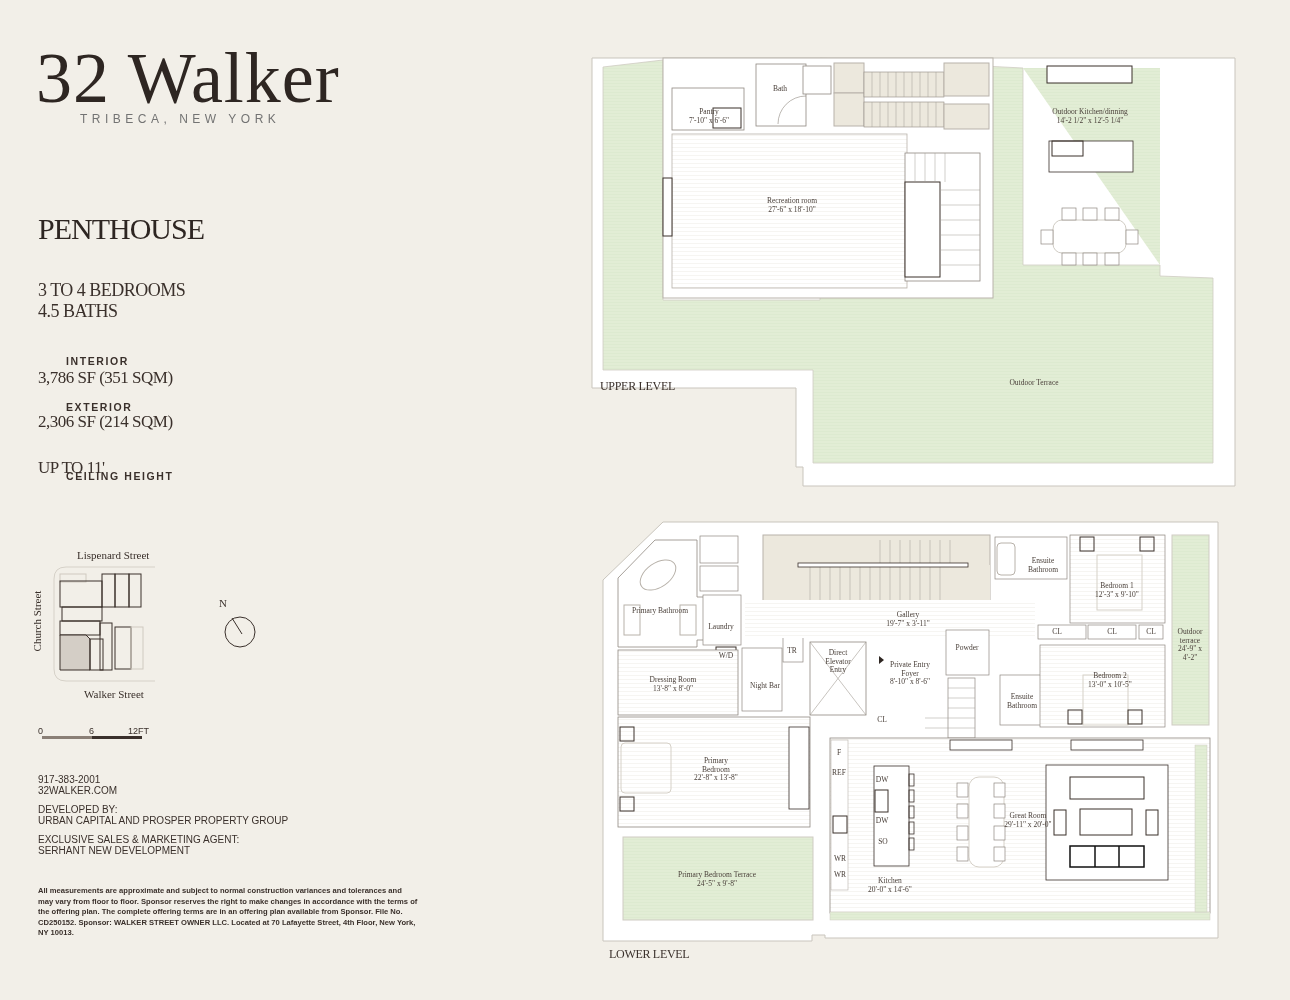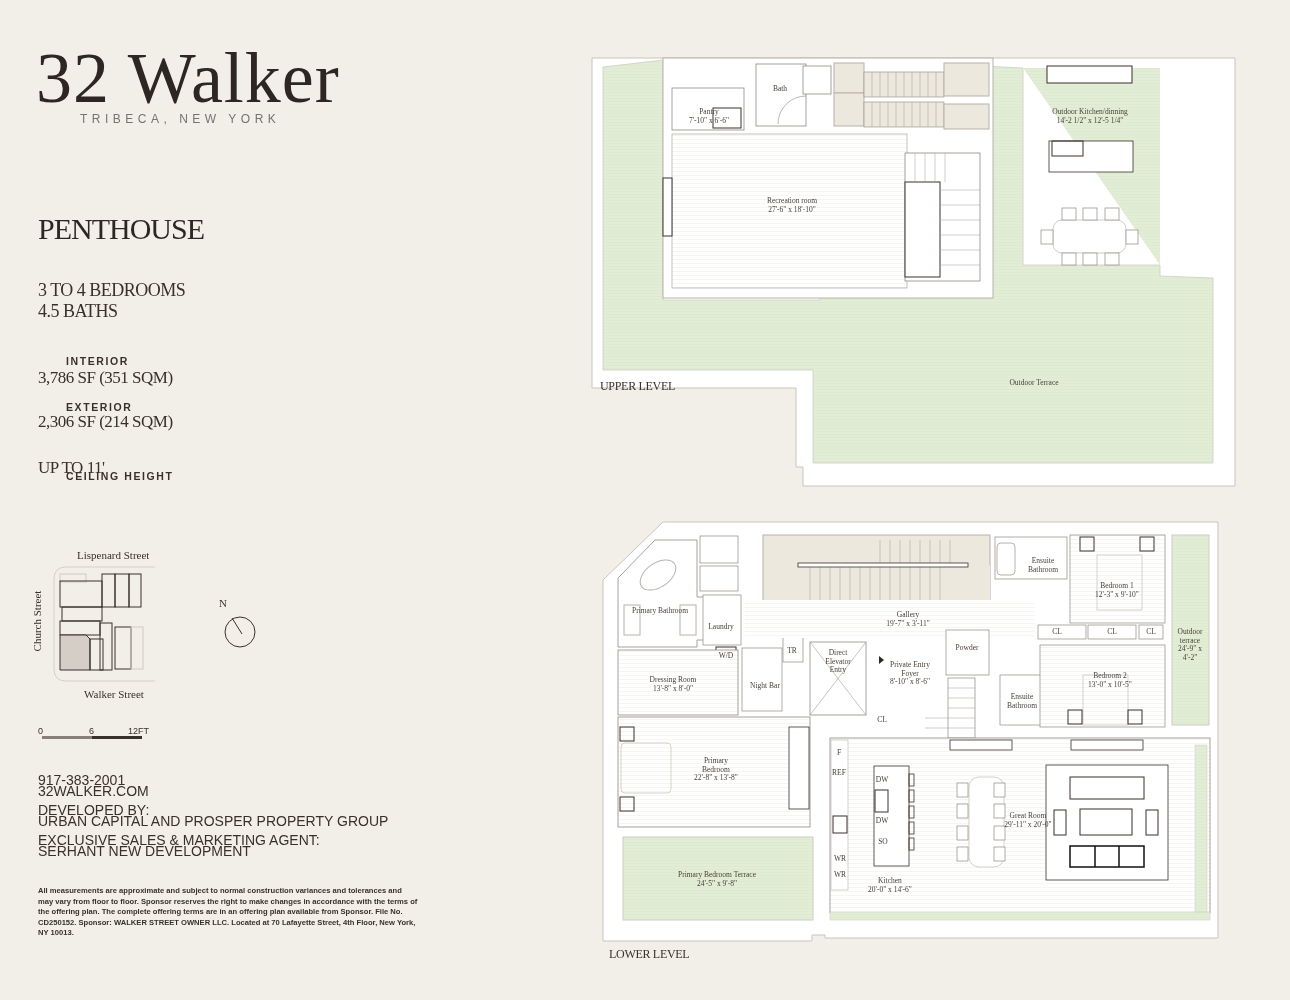--- a/index.html
+++ b/index.html
@@ -10,21 +10,21 @@
   }
   .abs { position:absolute; }
   .brand-title { left:36px; top:42px; font-size:72px; font-weight:400; letter-spacing:1px; line-height:1; color:#2e2622; }
   .brand-sub { left:80px; top:112px; font-family:"Liberation Sans", sans-serif; font-size:12px; letter-spacing:4.5px; color:#737373; }
   .unit-type { left:38px; top:212px; font-size:30px; letter-spacing:-1px; color:#2e2622; }
   .rooms { left:38px; top:280px; font-size:18px; line-height:21px; color:#3a302b; letter-spacing:-0.5px; }
   .spec-label { left:38px; font-family:"Liberation Sans", sans-serif; font-size:10.5px; font-weight:bold; letter-spacing:1.6px; color:#3a302b;margin-left:28px; }
   .spec-value { left:38px; font-size:17px; color:#3a302b; letter-spacing:-0.5px; }
   .street { font-size:11px; color:#3a302b; }
   .scale-num { font-family:"Liberation Sans", sans-serif; font-size:9px; color:#3a302b; }
-  .contact { left:38px; top:775px; font-family:"Liberation Sans", sans-serif; font-size:14px; line-height:10.5px; color:#3a302b; }
+  .contact { left:38px; top:775px; font-family:"Liberation Sans", sans-serif; font-size:10px; line-height:10.5px; color:#3a302b; }
   .contact p { margin:0 0 9px 0; }
   .disclaimer { left:38px; top:886px; width:380px; font-family:"Liberation Sans", sans-serif; font-size:7.6px; line-height:10.6px; color:#3a302b;font-weight:bold; }
   .level-label { font-size:12px; letter-spacing:-0.3px; color:#3a302b; }
   .room-label { font-size:7.5px; line-height:8.5px; text-align:center; color:#4a403a; white-space:nowrap; transform:translateX(-50%); }
   svg.plan { position:absolute; left:0; top:0; }
 </style>
 </head>
 <body>
 
 <div class="abs brand-title">32 Walker</div>

